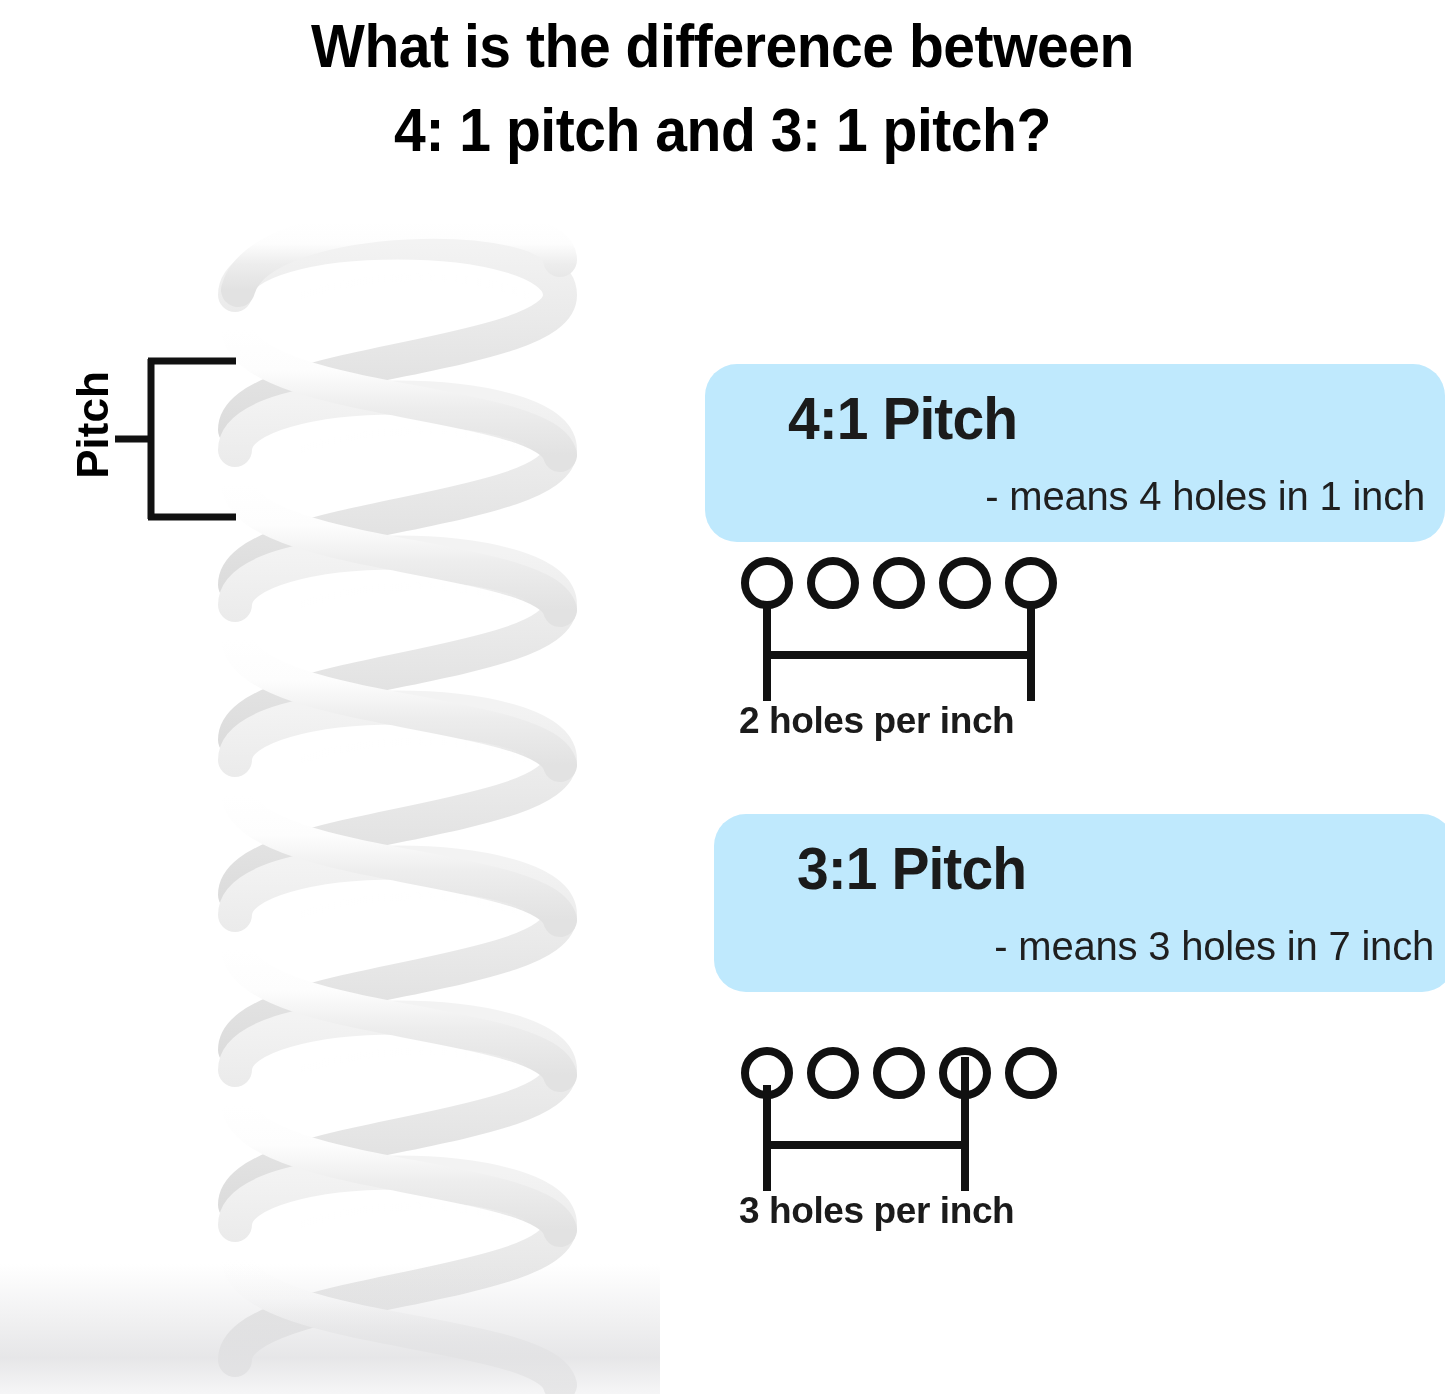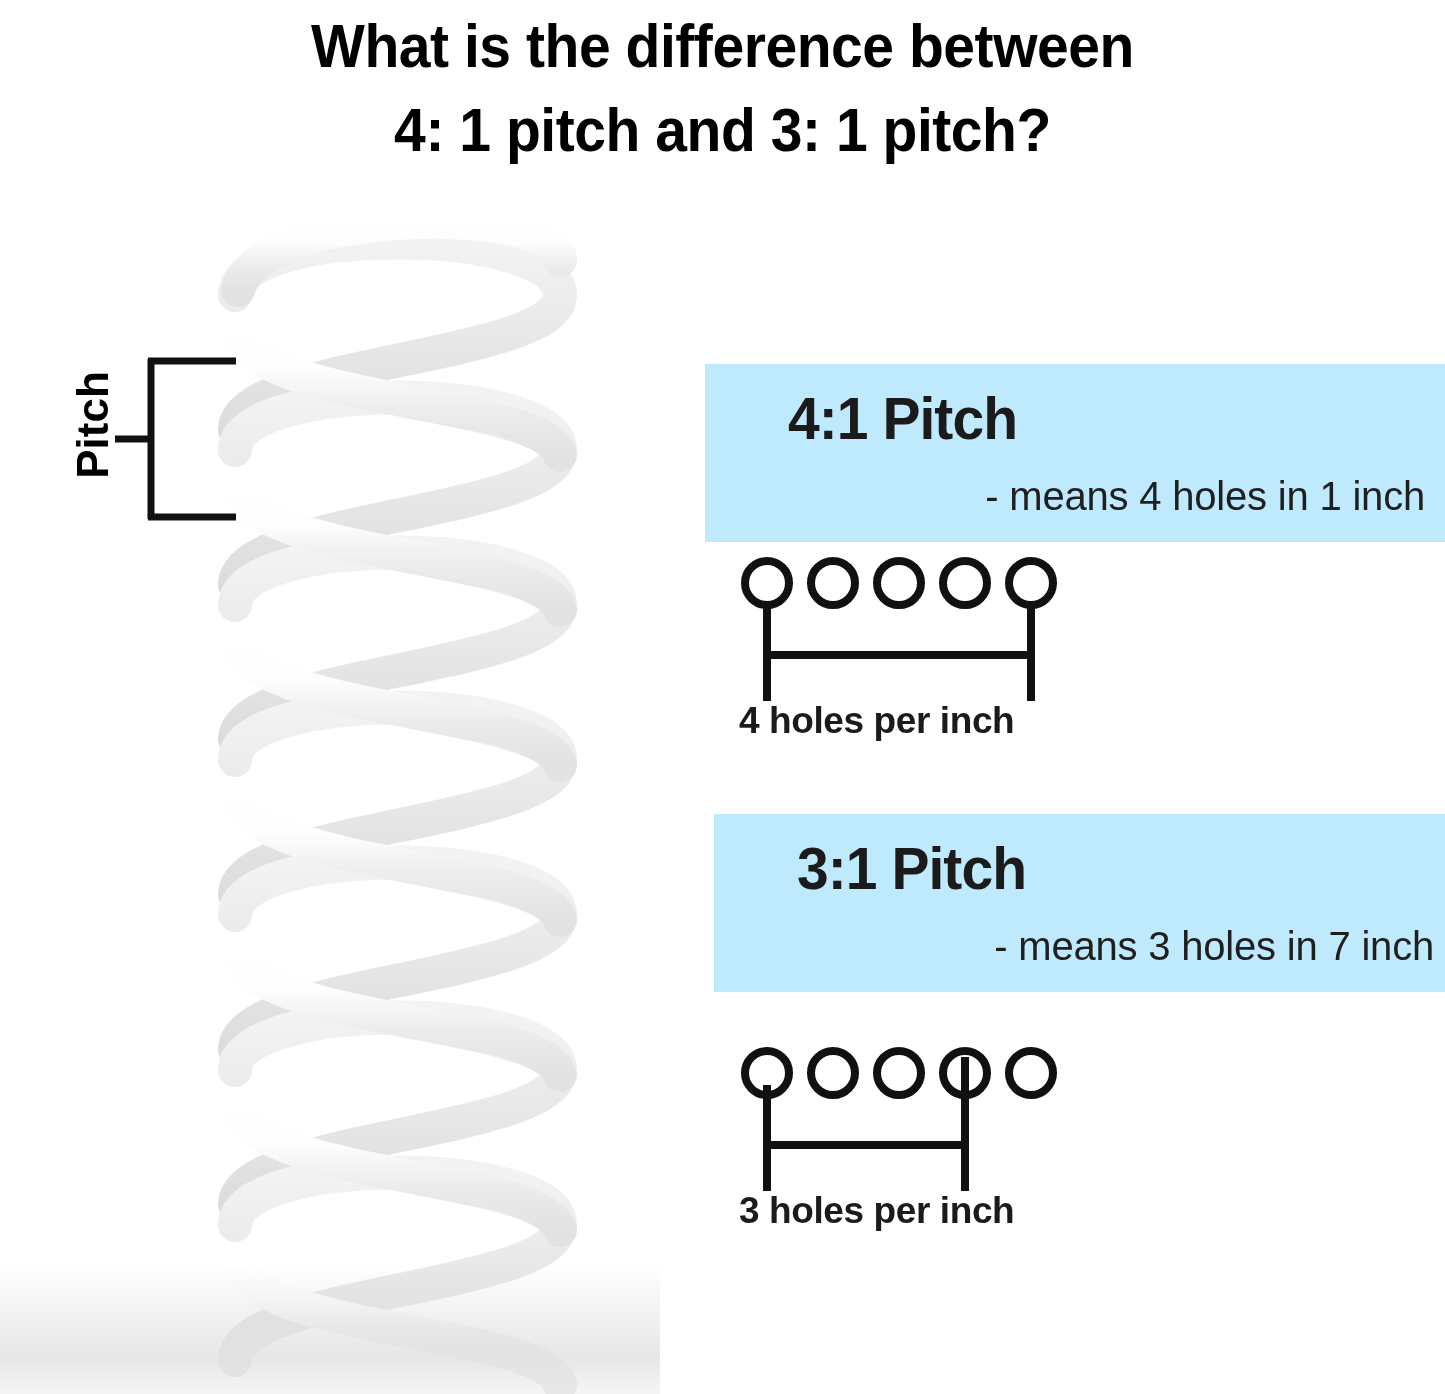--- a/index.html
+++ b/index.html
@@ -86,20 +86,21 @@
     white-space: nowrap;
   }
 
   
   .info-box {
     position: absolute;
     left: 705px;
     width: 740px;
     height: 178px;
     background: #bfe9fd;
+    border-radius: 32px;
   }
   #box-4 { top: 364px; }
   #box-3 { top: 814px; margin-left: 9px; }
   .info-box .pitch-title {
     position: absolute;
     left: 83px;
     top: 20px;
     font-size: 60px;
     font-weight: 700;
     color: #1b1b1b;
@@ -232,21 +233,21 @@
         <circle cx="194" cy="28" r="22"></circle>
         <circle cx="260" cy="28" r="22"></circle>
         <circle cx="326" cy="28" r="22"></circle>
       </g>
       <g stroke="#111111" stroke-width="8" fill="none">
         <line x1="62" y1="48" x2="62" y2="146"></line>
         <line x1="326" y1="48" x2="326" y2="146"></line>
         <line x1="60" y1="100" x2="328" y2="100"></line>
       </g>
     </svg>
-    <div class="holes-caption">4 holes per inch</div>
+    <div class="holes-caption">2 holes per inch</div>
   </div>
 
   <div id="box-3" class="info-box">
     <div class="pitch-title">3:1 Pitch</div>
     <div class="pitch-sub">- means 3 holes in 7 inch</div>
   </div>
 
   <div id="holes-3" class="holes-diagram">
     <svg width="420" height="160" viewBox="0 0 420 160">
       <g stroke="#111111" stroke-width="8" fill="none">

